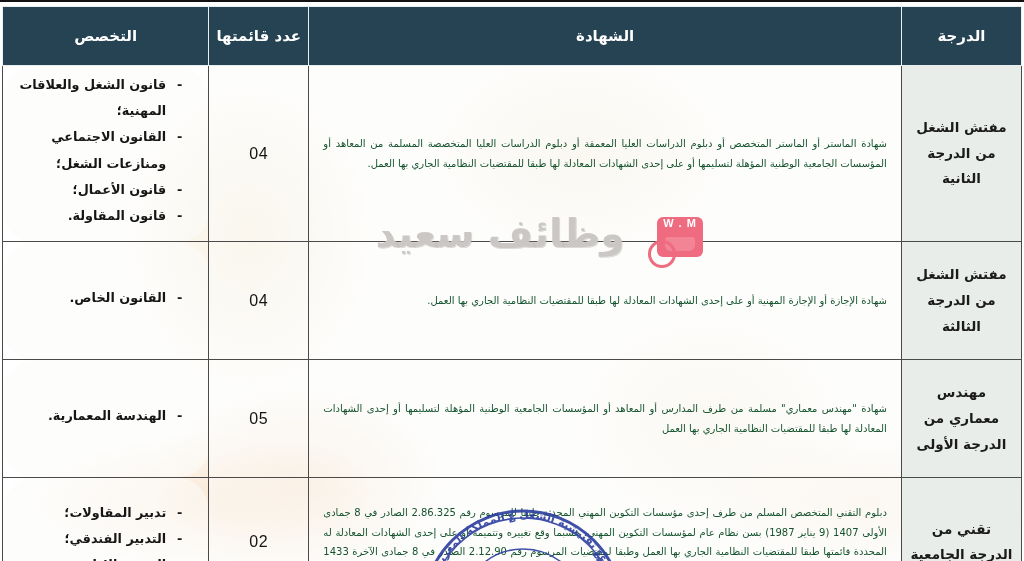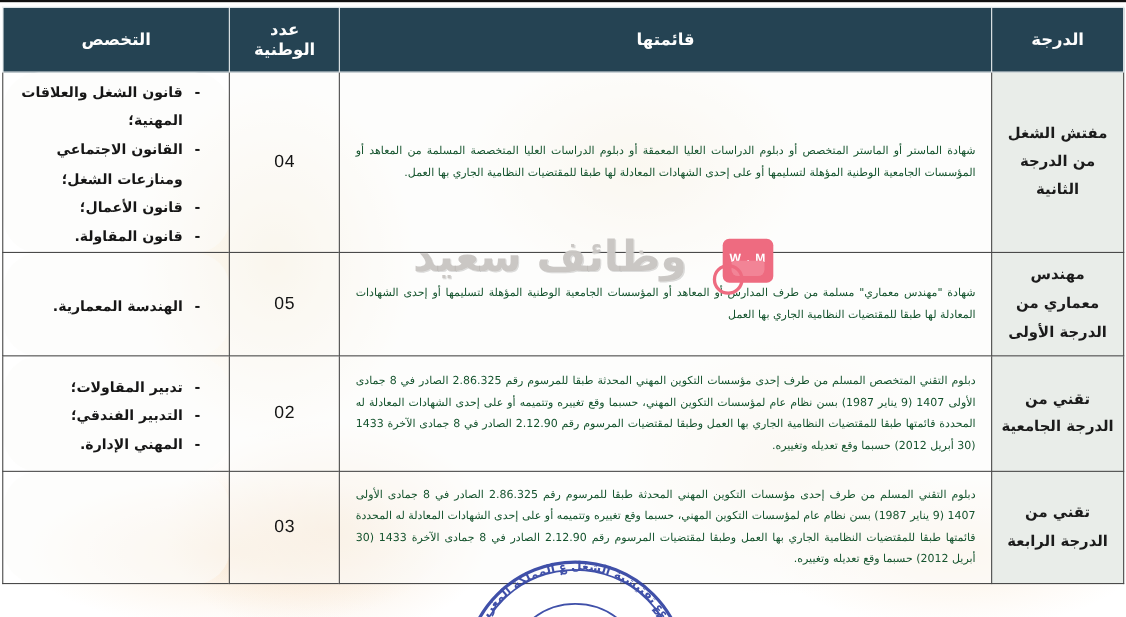--- a/index.html
+++ b/index.html
@@ -42,34 +42,34 @@
   td{
     border:1px solid #4a4a4a;
     vertical-align:middle;
     background:rgba(252,252,249,.55);
     padding:0 10px;
   }
   tr.data-row td.grade{
     background:#e9ede9;
     font-weight:700;font-size:13.5px;color:#1b1b1b;
     text-align:center;line-height:1.9;
-    padding:8px 8px;
+    padding:20px 8px;
   }
   td.cert{
     font-size:10px;color:#14532d;line-height:1.95;
     text-align:justify;padding:6px 14px;
   }
   td.pos{
     text-align:center;font-family:"Liberation Sans",sans-serif;
     font-size:16px;color:#141414;letter-spacing:.5px;
     direction:ltr;
   }
   td.spec{
     font-size:12.8px;font-weight:700;color:#161616;
-    padding:6px 26px 0 8px;line-height:2.05;border-radius:32px;
+    padding:6px 26px 12px 8px;line-height:2.05;border-radius:32px;
   }
   .spec-item{position:relative;text-align:right;padding-right:16px;}
   .spec-item::before{content:"-";position:absolute;right:0;top:0;font-weight:700;}
 
   
   tr.r0 td{height:88px;}
   tr.r1 td{height:51px;}
   tr.r2 td{height:50px;}
   tr.r3 td{height:88px;}
   tr.r4 td{height:85px;}
@@ -81,21 +81,21 @@
     color:rgba(185,182,178,.75);
     text-shadow:0 0 1px rgba(255,255,255,.9), 1px 1px 0 rgba(150,150,150,.35);
     direction:rtl;pointer-events:none;letter-spacing:2px;
     font-family:"DejaVu Sans",sans-serif;
   }
   .logo-badge{
     position:absolute;left:657px;top:215px;width:46px;height:40px;
     background:#ee6b80;border-radius:6px;
     color:#ffffff;font-weight:700;font-size:11px;
     display:flex;align-items:flex-start;justify-content:center;
-    padding-top:12px;box-sizing:border-box;
+    padding-top:0;box-sizing:border-box;
     font-family:"Liberation Sans",sans-serif;letter-spacing:1px;
   }
   .logo-badge::after{
     content:"";position:absolute;left:8px;right:8px;bottom:6px;height:14px;
     background:#f28496;border-radius:3px 3px 6px 6px;
   }
   .logo-ring{
     position:absolute;left:648px;top:238px;width:22px;height:22px;
     border:3px solid #ee6b80;border-radius:50%;background:transparent;
   }
@@ -117,35 +117,43 @@
   <table class="main">
     <colgroup>
       <col class="c-grade">
         <col class="c-cert">
         <col class="c-pos">
         <col class="c-spec">
     </colgroup>
     <thead>
       <tr>
         <th>الدرجة</th>
-        <th>قائمتها</th>
-        <th>عدد الوطنية</th>
+        <th>الشهادة</th>
+        <th>عدد قائمتها</th>
         <th>التخصص</th>
       </tr>
     </thead>
     <tbody>
       <tr class="data-row r0">
         <td class="grade">مفتش الشغل من الدرجة الثانية</td>
         <td class="cert">شهادة الماستر أو الماستر المتخصص أو دبلوم الدراسات العليا المعمقة أو دبلوم الدراسات العليا المتخصصة المسلمة من المعاهد أو المؤسسات الجامعية الوطنية المؤهلة لتسليمها أو على إحدى الشهادات المعادلة لها طبقا للمقتضيات النظامية الجاري بها العمل.</td>
         <td class="pos">04</td>
         <td class="spec">
           <div class="spec-item">قانون الشغل والعلاقات المهنية؛</div>
           <div class="spec-item">القانون الاجتماعي ومنازعات الشغل؛</div>
           <div class="spec-item">قانون الأعمال؛</div>
           <div class="spec-item">قانون المقاولة.</div>
+        </td>
+      </tr>
+      <tr class="data-row r1">
+        <td class="grade">مفتش الشغل من الدرجة الثالثة</td>
+        <td class="cert">شهادة الإجازة أو الإجازة المهنية أو على إحدى الشهادات المعادلة لها طبقا للمقتضيات النظامية الجاري بها العمل.</td>
+        <td class="pos">04</td>
+        <td class="spec">
+          <div class="spec-item">القانون الخاص.</div>
         </td>
       </tr>
       <tr class="data-row r2">
         <td class="grade">مهندس معماري من الدرجة الأولى</td>
         <td class="cert">شهادة "مهندس معماري" مسلمة من طرف المدارس أو المعاهد أو المؤسسات الجامعية الوطنية المؤهلة لتسليمها أو إحدى الشهادات المعادلة لها طبقا للمقتضيات النظامية الجاري بها العمل</td>
         <td class="pos">05</td>
         <td class="spec">
           <div class="spec-item">الهندسة المعمارية.</div>
         </td>
       </tr>

